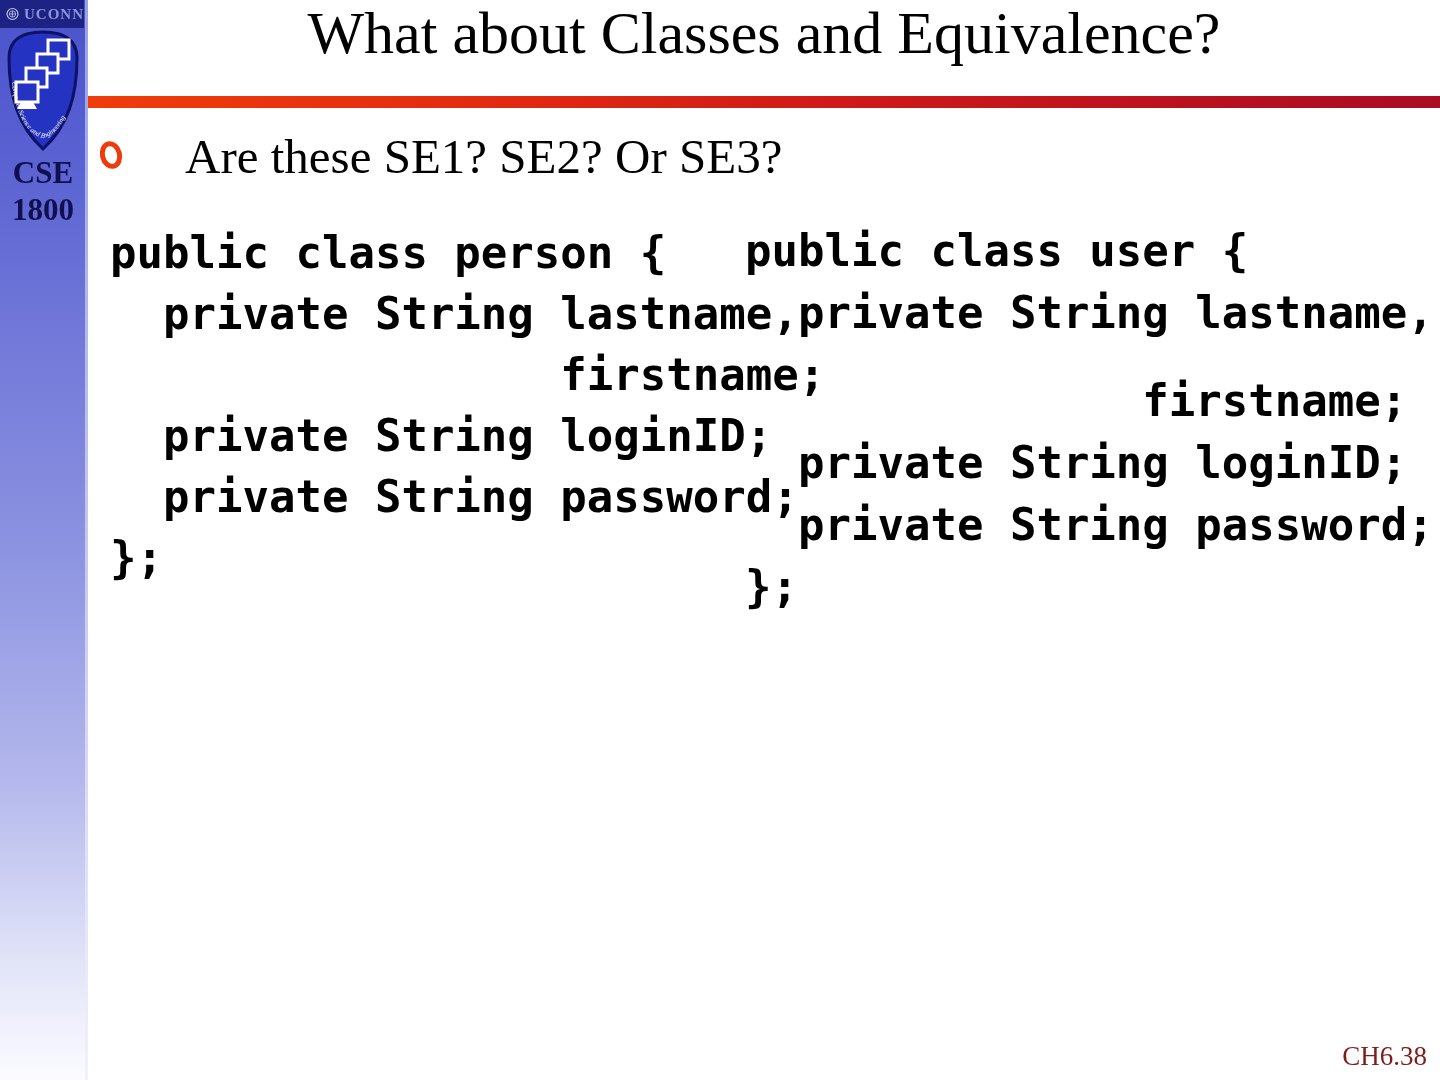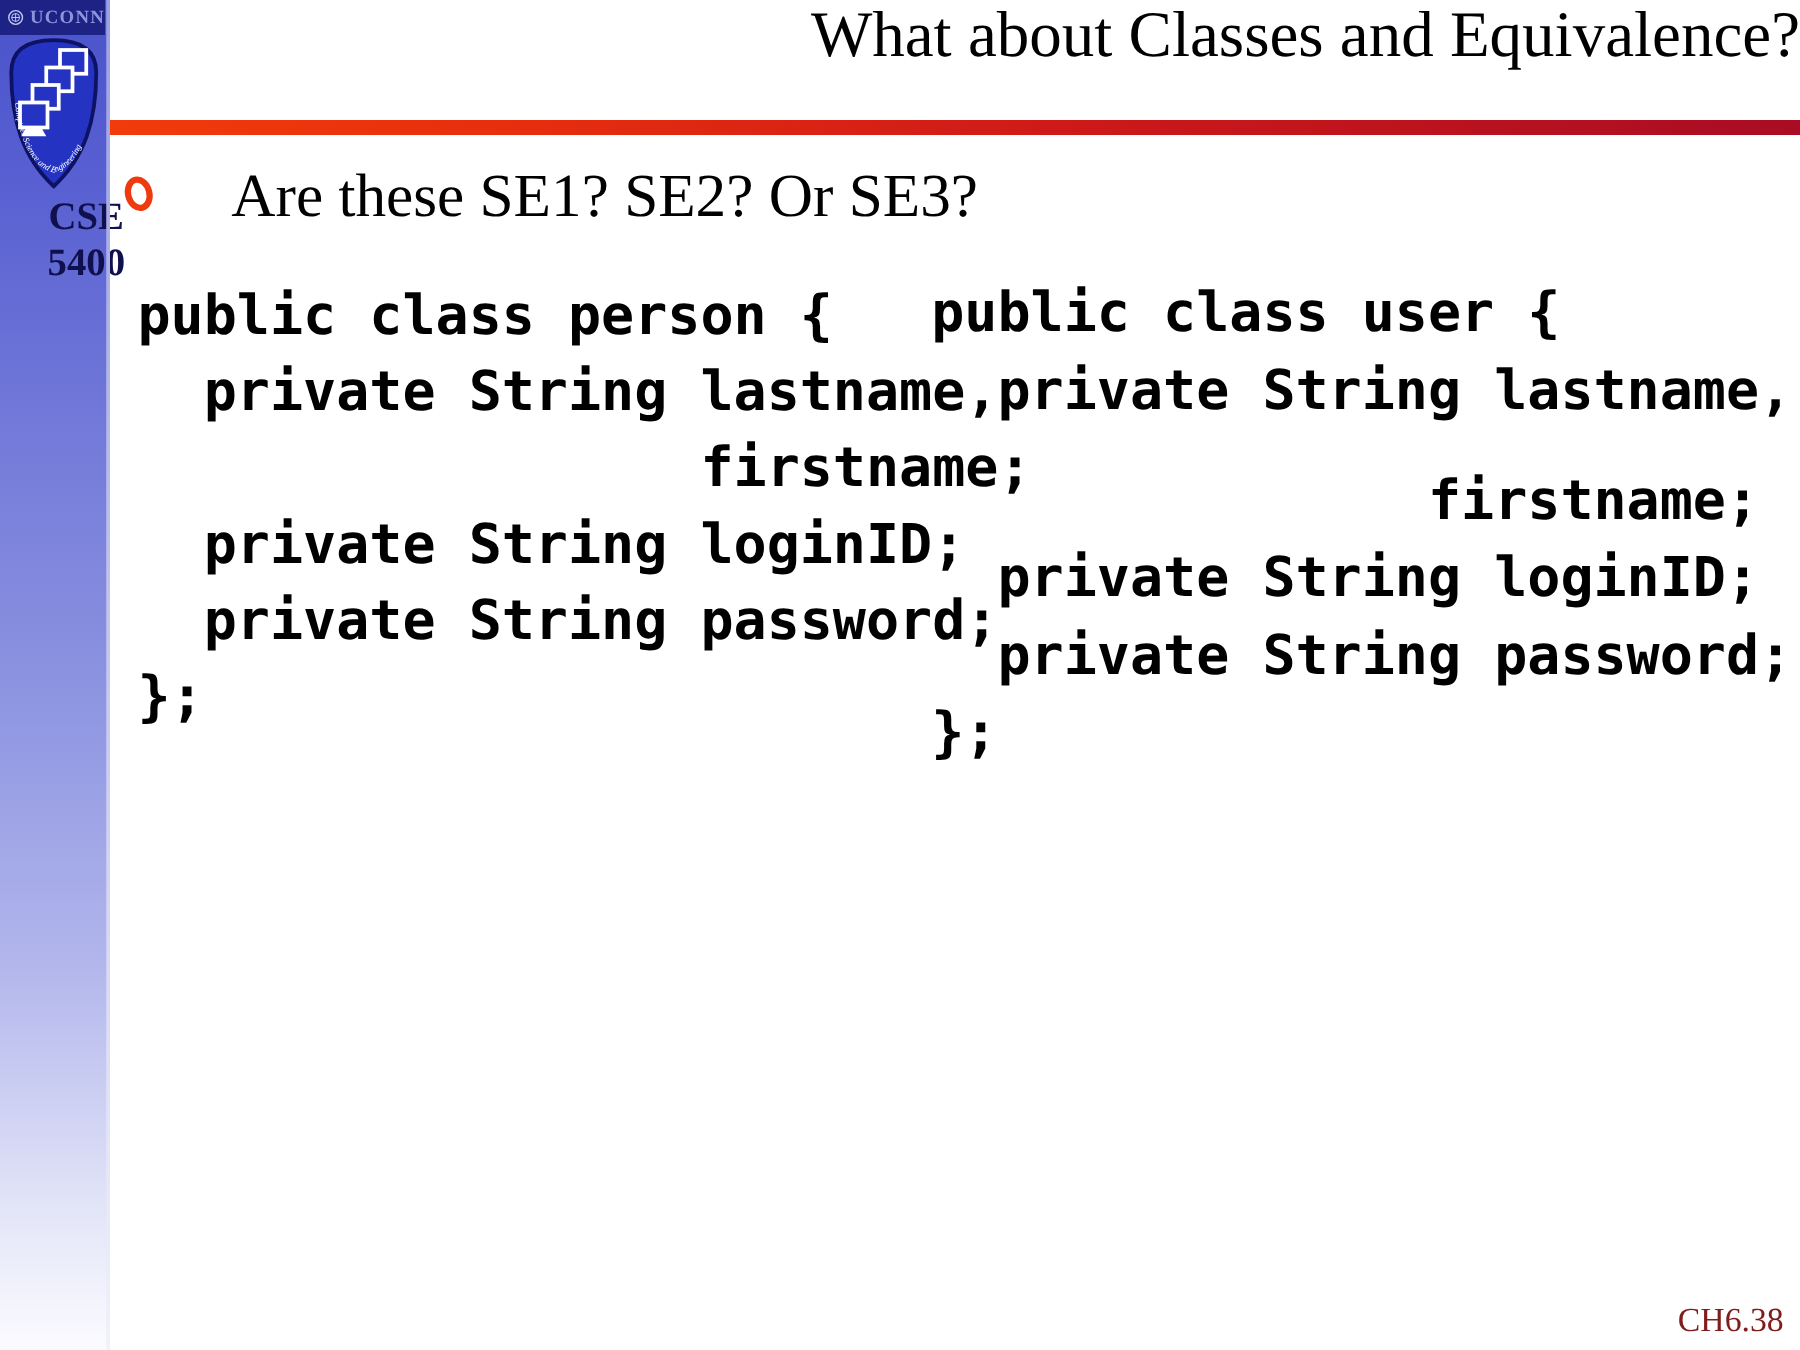--- a/index.html
+++ b/index.html
@@ -57,31 +57,30 @@
   }
   .cse-label {
     position: absolute;
     top: 154px; left: 0;
     width: 86px;
     text-align: center;
     font-weight: bold;
     font-size: 31px;
     line-height: 37px;
     color: #10104e;
-    padding-left: 26px;
   }
 
   
   .title {
     position: absolute;
     left: 88px; top: 2px;
     width: 1352px;
     margin: 0;
-    text-align: right;
-    font-size: 52px;
+    text-align: center;
+    font-size: 60px;
     font-weight: normal;
     line-height: 1.05;
     color: #000000;
   }
   .red-bar {
     position: absolute;
     left: 88px; top: 96px;
     width: 1352px; height: 12px;
     background: linear-gradient(90deg,
       #f03c0a 0%, #e52e0e 25%, #cf1a18 55%, #a90c24 100%);
@@ -157,21 +156,21 @@
         <path d="M17 72 L29 72 L33 79 L13 79 Z" fill="#ffffff" stroke="none"></path>
       </g>
       <path id="badge-caption-arc" d="M7 46 C11 86 23 104 39 108 C55 104 67 86 71 44" fill="none" stroke="none"></path>
       <text font-size="7" fill="#ffffff" font-style="italic" font-family="Liberation Serif, serif">
         <textPath href="#badge-caption-arc" startOffset="4%">Computer Science and Engineering</textPath>
       </text>
     </svg>
 
     <div class="cse-label">
       <div>CSE</div>
-      <div>5400</div>
+      <div>1800</div>
     </div>
   </aside>
 
   <h1 class="title">What about Classes and Equivalence?</h1>
   <div class="red-bar"></div>
 
   <div class="bullet-row bullet-row-1">
     <svg class="bullet-icon" viewBox="0 0 26 34">
       <ellipse cx="13" cy="17" rx="8.5" ry="11.5" fill="none" stroke="#ee3a0c" stroke-width="5" transform="rotate(-14 13 17)"></ellipse>
     </svg>

